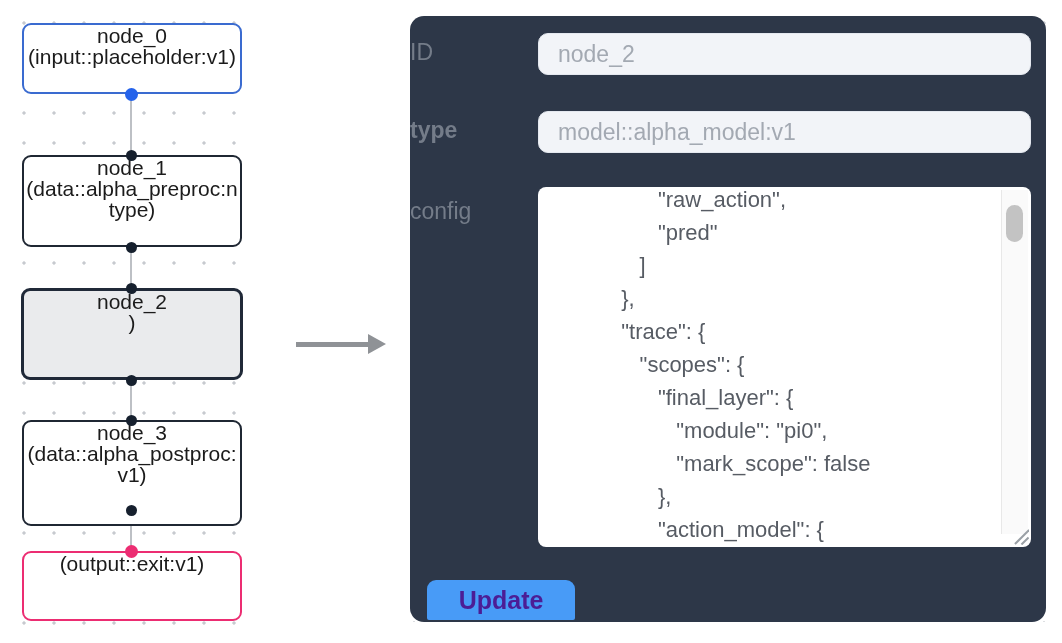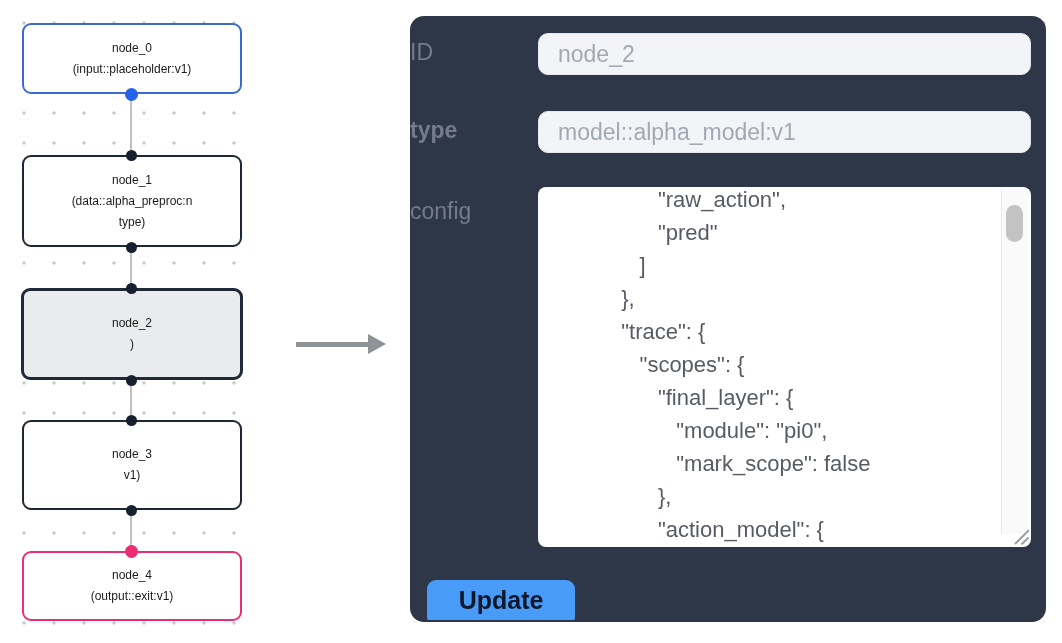--- a/index.html
+++ b/index.html
@@ -10,28 +10,28 @@
     background-image:radial-gradient(circle,#c7cacf 1.5px,transparent 1.7px);
     background-size:30px 30px;background-position:9px 8px;
   }
   .white-strip{position:absolute;left:258px;top:0;width:136px;height:643px;background:#fff;}
   .white-bottom{position:absolute;left:394px;top:622px;width:668px;height:21px;background:#fff;}
 
   
   .node{
     position:absolute;left:22px;width:220px;box-sizing:border-box;
     background:#fff;border:2px solid #1f2733;border-radius:9px;
-    display:flex;flex-direction:column;justify-content:center;align-items:center;
-    font-size:12px;line-height:21px;color:#1b1b1b;text-align:center;
+    display:flex;flex-direction:column;justify-content:flex-start;align-items:center;
+    font-size:21px;line-height:21px;color:#1b1b1b;text-align:center;
   }
   .node-line{width:100%;white-space:nowrap;}
   .n0{top:23px;height:71px;border-color:#3a6bd0;}
   .n1{top:155px;height:92px;}
   .n2{top:288px;height:92px;left:21px;width:222px;border-width:3px;background:#eaebed;border-color:#202938;}
-  .n3{top:420px;height:90px;}
+  .n3{top:420px;height:106px;}
   .n4{top:551px;height:70px;border-color:#ec2d72;}
 
   .edge{position:absolute;left:130px;width:2px;background:#bdc0c5;}
   .e0{top:94px;height:61px;}
   .e1{top:247px;height:41px;}
   .e2{top:380px;height:40px;}
   .e3{top:510px;height:41px;}
 
   .port{position:absolute;border-radius:50%;background:#16202e;width:11px;height:11px;}
   .port.big{width:13px;height:13px;}
@@ -77,21 +77,21 @@
     position:absolute;top:3px;right:3px;width:26px;height:344px;
     background:#fafafa;border-left:1px solid #e8e8e8;
   }
   .sb-thumb{position:absolute;left:4px;top:15px;width:17px;height:37px;border-radius:9px;background:#c3c3c3;}
   .resize-handle{position:absolute;right:2px;bottom:2px;width:18px;height:18px;overflow:hidden;}
   .resize-handle span{position:absolute;background:#9aa0a6;height:2px;transform:rotate(-45deg);}
   .resize-handle span:nth-child(1){width:20px;left:1px;top:9px;}
   .resize-handle span:nth-child(2){width:10px;left:9px;top:13px;}
   .update-btn{
     position:absolute;left:17px;top:564px;width:148px;height:40px;border:none;
-    background:#489bf7;color:#0f172a;border-radius:9px 9px 2px 2px;
+    background:#489bf7;color:#4c1d95;border-radius:9px 9px 2px 2px;
     font-family:"Liberation Sans","DejaVu Sans",sans-serif;
     font-size:25px;font-weight:600;cursor:pointer;
   }
 </style>
 </head>
 <body>
 
 <div class="canvas">
   <div class="white-strip"></div>
   <div class="white-bottom"></div>
@@ -109,24 +109,24 @@
     <div class="node-line">node_1</div>
     <div class="node-line">(data::alpha_preproc:n</div>
     <div class="node-line">type)</div>
   </div>
   <div class="node n2">
     <div class="node-line">node_2</div>
     <div class="node-line">)</div>
   </div>
   <div class="node n3">
     <div class="node-line">node_3</div>
+    <div class="node-line">(data::alpha_postproc:</div>
     <div class="node-line">v1)</div>
   </div>
   <div class="node n4">
-    <div class="node-line">node_4</div>
     <div class="node-line">(output::exit:v1)</div>
   </div>
 
   <div class="port big p0"></div>
   <div class="port p1"></div>
   <div class="port p2"></div>
   <div class="port p3"></div>
   <div class="port p4"></div>
   <div class="port p5"></div>
   <div class="port p6"></div>

